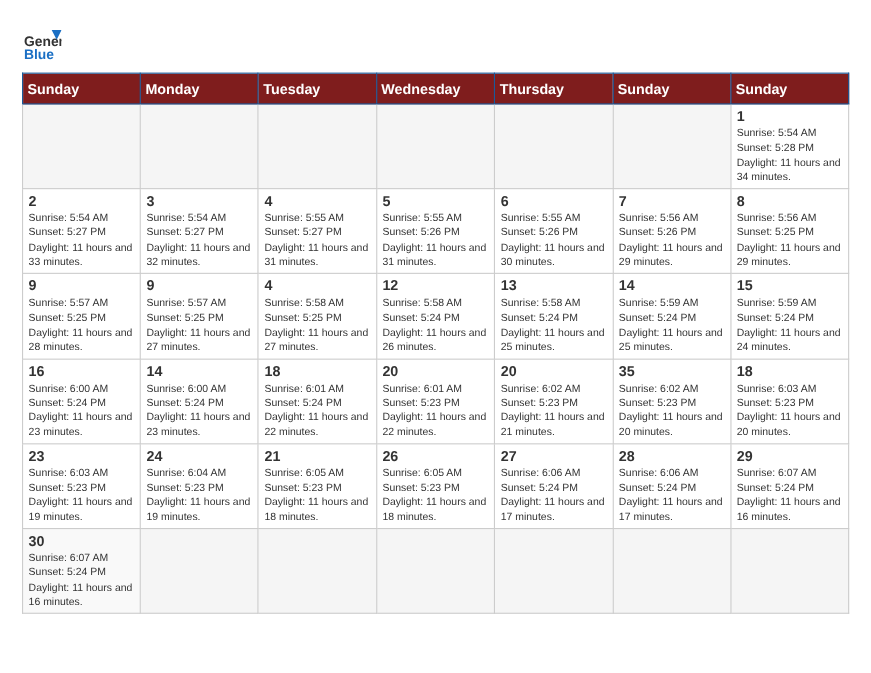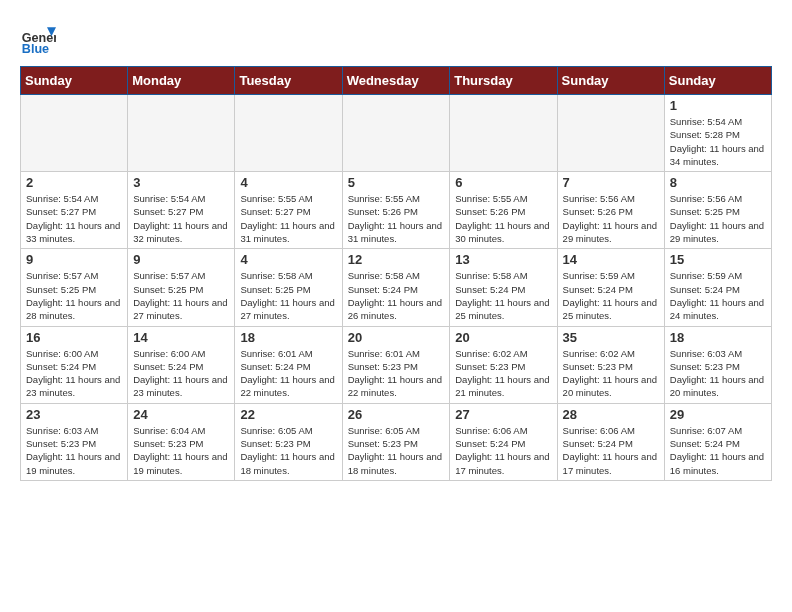--- a/index.html
+++ b/index.html
@@ -218,34 +218,46 @@
       <tr>
         <td>
           <span class="day-number">23</span>
           <div class="day-info">Sunrise: 6:03 AM<br>Sunset: 5:23 PM<br>Daylight: 11 hours and 19 minutes.</div>
         </td>
         <td>
           <span class="day-number">24</span>
           <div class="day-info">Sunrise: 6:04 AM<br>Sunset: 5:23 PM<br>Daylight: 11 hours and 19 minutes.</div>
         </td>
         <td>
-          <span class="day-number">22</span>
+          <span class="day-number">21</span>
           <div class="day-info">Sunrise: 6:05 AM<br>Sunset: 5:23 PM<br>Daylight: 11 hours and 18 minutes.</div>
         </td>
         <td>
           <span class="day-number">26</span>
           <div class="day-info">Sunrise: 6:05 AM<br>Sunset: 5:23 PM<br>Daylight: 11 hours and 18 minutes.</div>
         </td>
         <td>
           <span class="day-number">27</span>
           <div class="day-info">Sunrise: 6:06 AM<br>Sunset: 5:24 PM<br>Daylight: 11 hours and 17 minutes.</div>
         </td>
         <td>
           <span class="day-number">28</span>
           <div class="day-info">Sunrise: 6:06 AM<br>Sunset: 5:24 PM<br>Daylight: 11 hours and 17 minutes.</div>
         </td>
         <td>
           <span class="day-number">29</span>
           <div class="day-info">Sunrise: 6:07 AM<br>Sunset: 5:24 PM<br>Daylight: 11 hours and 16 minutes.</div>
         </td>
+      </tr>
+      <tr class="last-row">
+        <td>
+          <span class="day-number">30</span>
+          <div class="day-info">Sunrise: 6:07 AM<br>Sunset: 5:24 PM<br>Daylight: 11 hours and 16 minutes.</div>
+        </td>
+        <td class="empty"></td>
+        <td class="empty"></td>
+        <td class="empty"></td>
+        <td class="empty"></td>
+        <td class="empty"></td>
+        <td class="empty"></td>
       </tr>
     </tbody>
 </table>
 
 </body></html>

